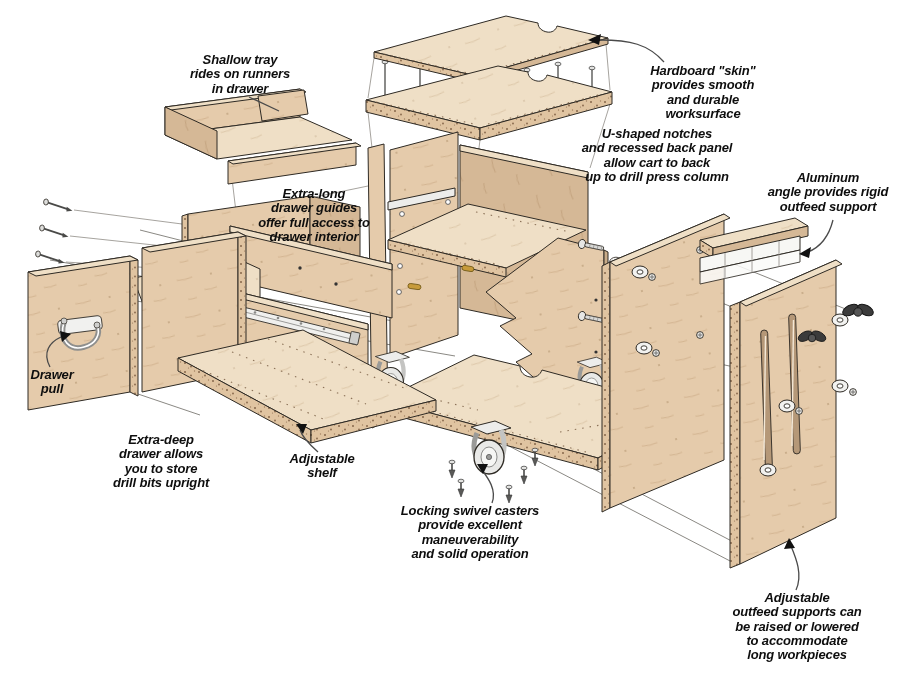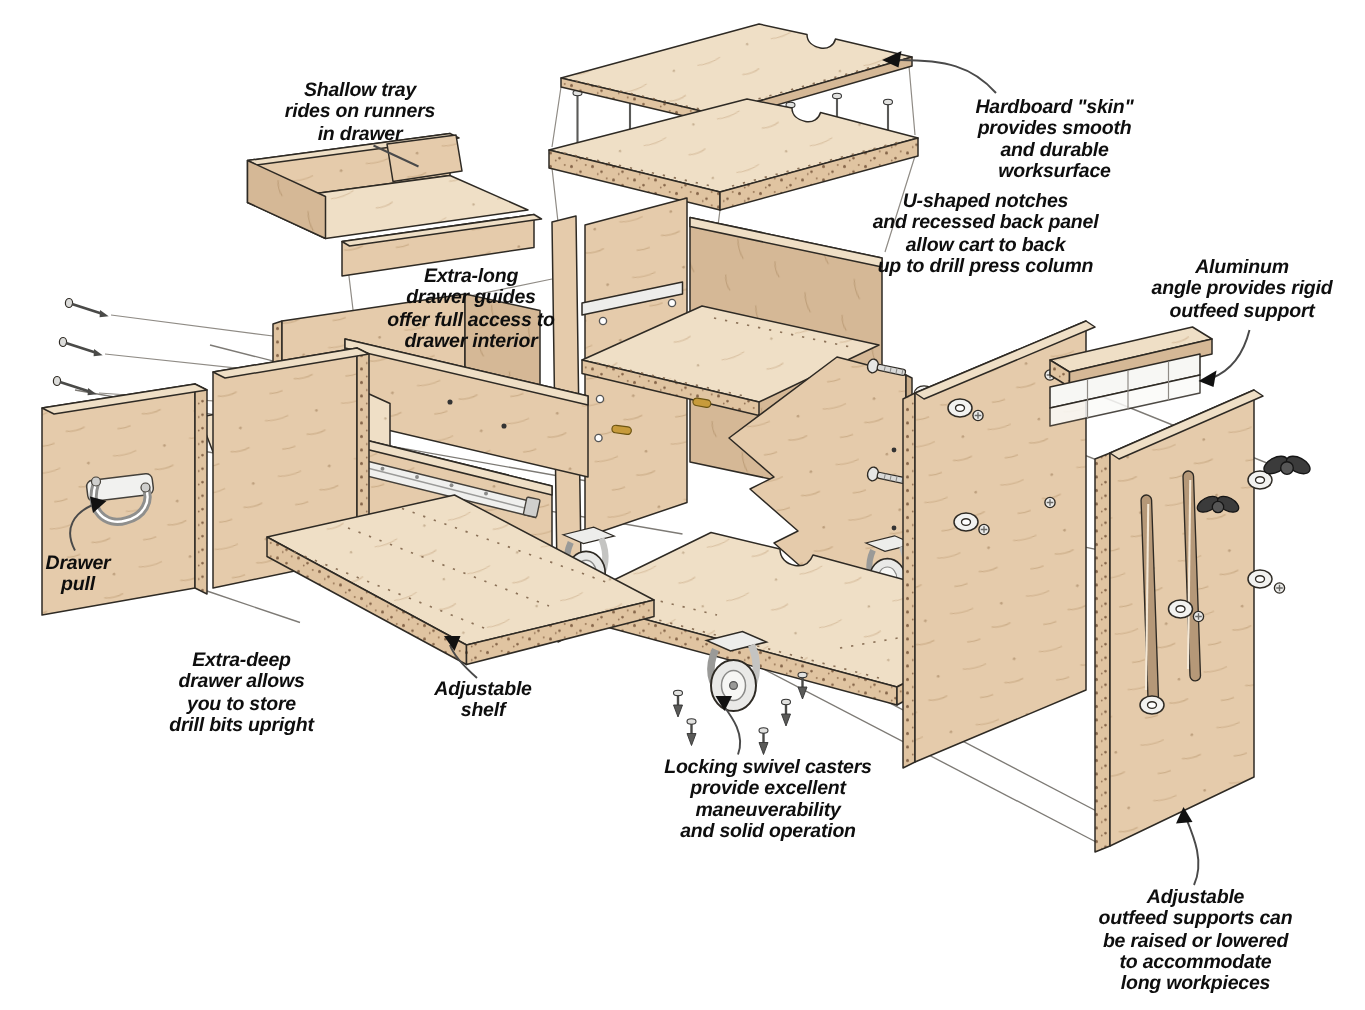--- a/index.html
+++ b/index.html
@@ -340,33 +340,33 @@
 provides smooth
 and durable
 worksurface</div>
   <div class="callout" style="left:657px;top:127px;width:230px">U-shaped notches
 and recessed back panel
 allow cart to back
 up to drill press column</div>
   <div class="callout" style="left:828px;top:171px;width:170px">Aluminum
 angle provides rigid
 outfeed support</div>
-  <div class="callout" style="left:314px;top:177px;width:170px">Extra-long
+  <div class="callout" style="left:314px;top:187px;width:170px">Extra-long
 drawer guides
 offer full access to
 drawer interior</div>
   <div class="callout" style="left:52px;top:368px;width:90px">Drawer
 pull</div>
   <div class="callout" style="left:161px;top:433px;width:150px">Extra-deep
 drawer allows
 you to store
 drill bits upright</div>
   <div class="callout" style="left:322px;top:452px;width:130px">Adjustable
 shelf</div>
-  <div class="callout" style="left:512px;top:504px;width:190px">Locking swivel casters
+  <div class="callout" style="left:470px;top:504px;width:190px">Locking swivel casters
 provide excellent
 maneuverability
 and solid operation</div>
   <div class="callout" style="left:797px;top:591px;width:190px">Adjustable
 outfeed supports can
 be raised or lowered
 to accommodate
 long workpieces</div>
 </div>
 

